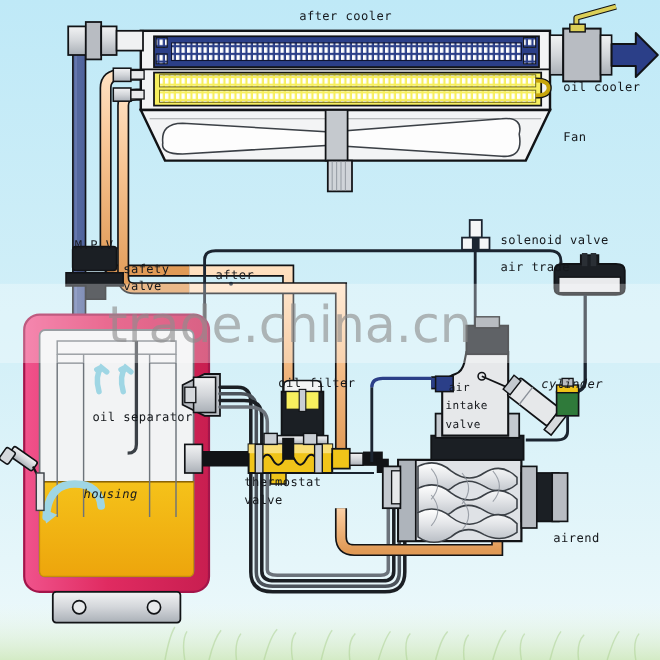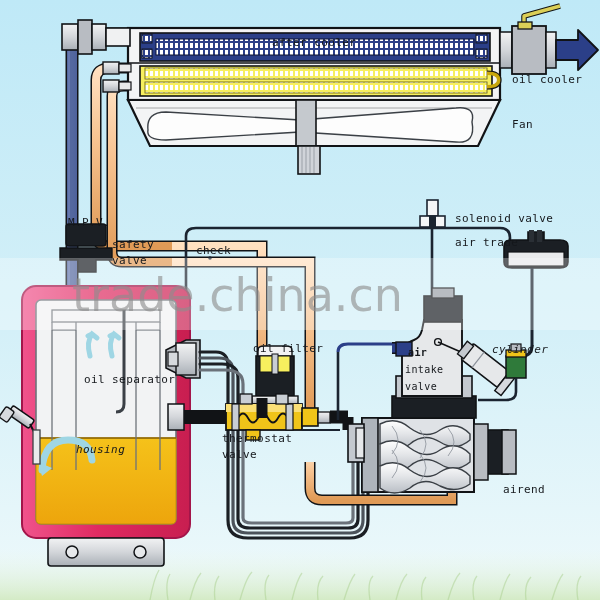--- a/index.html
+++ b/index.html
@@ -13,21 +13,21 @@
   .lbl{
     position:absolute;
     font-family:"DejaVu Sans Mono","Liberation Mono",monospace;
     font-size:11px;color:#15181c;white-space:nowrap;
     letter-spacing:.4px;line-height:1.25;
   }
   .lbl.sm{font-size:10px;}
   #watermark{
     position:absolute;left:0;top:265px;width:516px;height:60px;
     display:flex;align-items:center;justify-content:flex-start;
-    padding-left:72px;box-sizing:border-box;
+    padding-left:98px;box-sizing:border-box;
     font-family:"DejaVu Sans","Liberation Sans",sans-serif;
     font-size:46px;color:#8d8d8d;opacity:.62;
     letter-spacing:0px;pointer-events:none;
   }
   #wm-fog{
     position:absolute;left:0;top:258px;width:600px;height:72px;
     background:rgba(255,255,255,.30);
     filter:blur(0px);pointer-events:none;
   }
 </style>
@@ -390,33 +390,33 @@
 
     <g>
       <path d="M302 430 L340 430" stroke="#1b2430" stroke-width="2" fill="none"></path>
     </g>
 
   </svg>
 
   <div id="wm-fog"></div>
   <div id="watermark">trade.china.cn</div>
 
-  <div class="lbl" style="left:272px;top:8px;margin-top:28px;">after cooler</div>
+  <div class="lbl" style="left:272px;top:8px;">after cooler</div>
   <div class="lbl" style="left:512px;top:73px;">oil cooler</div>
   <div class="lbl" style="left:512px;top:118px;">Fan</div>
   <div class="lbl" style="left:68px;top:216px;">M.P.V.</div>
   <div class="lbl" style="left:112px;top:238px;">safety</div>
   <div class="lbl" style="left:112px;top:254px;">valve</div>
-  <div class="lbl" style="left:196px;top:244px;">check</div>
+  <div class="lbl" style="left:196px;top:244px;">after</div>
   <div class="lbl" style="left:455px;top:212px;">solenoid valve</div>
   <div class="lbl" style="left:455px;top:236px;">air trade</div>
   <div class="lbl" style="left:492px;top:343px;font-style:italic;">cylinder</div>
   <div class="lbl" style="left:84px;top:373px;">oil separator</div>
   <div class="lbl" style="left:76px;top:443px;font-style:italic;">housing</div>
   <div class="lbl" style="left:253px;top:342px;text-align:right;">oil filter</div>
   <div class="lbl" style="left:222px;top:432px;">thermostat</div>
   <div class="lbl" style="left:222px;top:448px;">valve</div>
-  <div class="lbl sm" style="left:408px;top:347px;font-weight:bold;">air</div>
+  <div class="lbl sm" style="left:408px;top:347px;">air</div>
   <div class="lbl sm" style="left:405px;top:364px;">intake</div>
   <div class="lbl sm" style="left:405px;top:381px;">valve</div>
   <div class="lbl" style="left:503px;top:483px;">airend</div>
 
 </div>
 
 </body></html>

